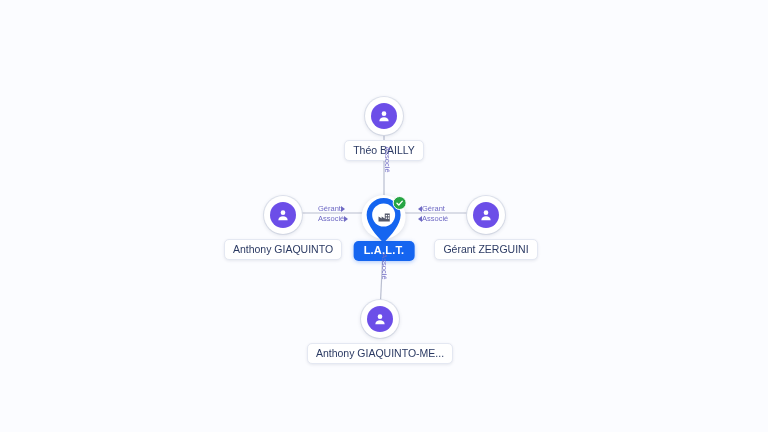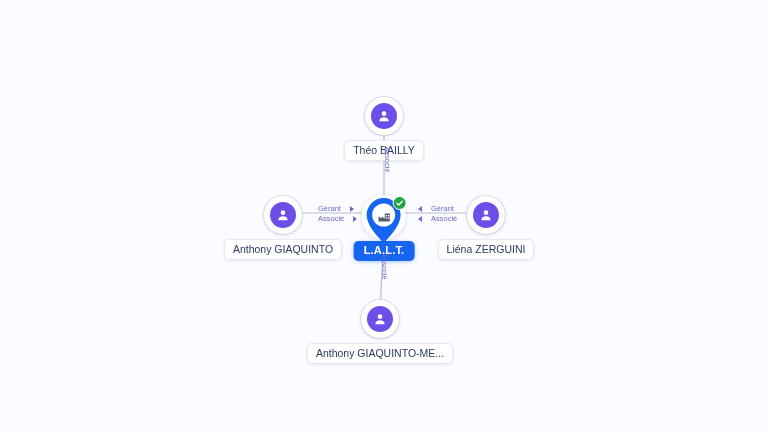--- a/index.html
+++ b/index.html
@@ -149,21 +149,21 @@
   
   .role-group {
     position: absolute;
     display: flex;
     flex-direction: column;
     gap: 1px;
   }
   .role-row {
     display: flex;
     align-items: center;
-    gap: 9px;
+    gap: 0;
     font-size: 7.5px;
     line-height: 9px;
     color: #6f6ac4;
     white-space: nowrap;
   }
   .role-row.right-side { flex-direction: row; }
   .arrow {
     width: 0; height: 0;
     border-top: 3px solid transparent;
     border-bottom: 3px solid transparent;
@@ -277,21 +277,21 @@
   <div class="node" id="node-right" style="left:486px; top:196px; transform:translateX(-50%);">
     <div class="avatar-wrap">
       <div class="avatar-halo"></div>
       <div class="avatar-circle">
         <svg width="14" height="14" viewBox="0 0 24 24" fill="#ffffff">
           <circle cx="12" cy="8" r="4"></circle>
           <path d="M4 21c0-4.4 3.6-7 8-7s8 2.6 8 7z"></path>
         </svg>
       </div>
     </div>
-    <div class="name-pill">Liéna ZERGUINI</div>
+    <div class="name-pill">Gérant ZERGUINI</div>
   </div>
 
   <div class="role-vertical up" style="left:371px; top:262px;">Associé</div>
 
   <div class="node" id="node-bottom" style="left:380px; top:300px; transform:translateX(-50%);">
     <div class="avatar-wrap">
       <div class="avatar-halo"></div>
       <div class="avatar-circle">
         <svg width="14" height="14" viewBox="0 0 24 24" fill="#ffffff">
           <circle cx="12" cy="8" r="4"></circle>

